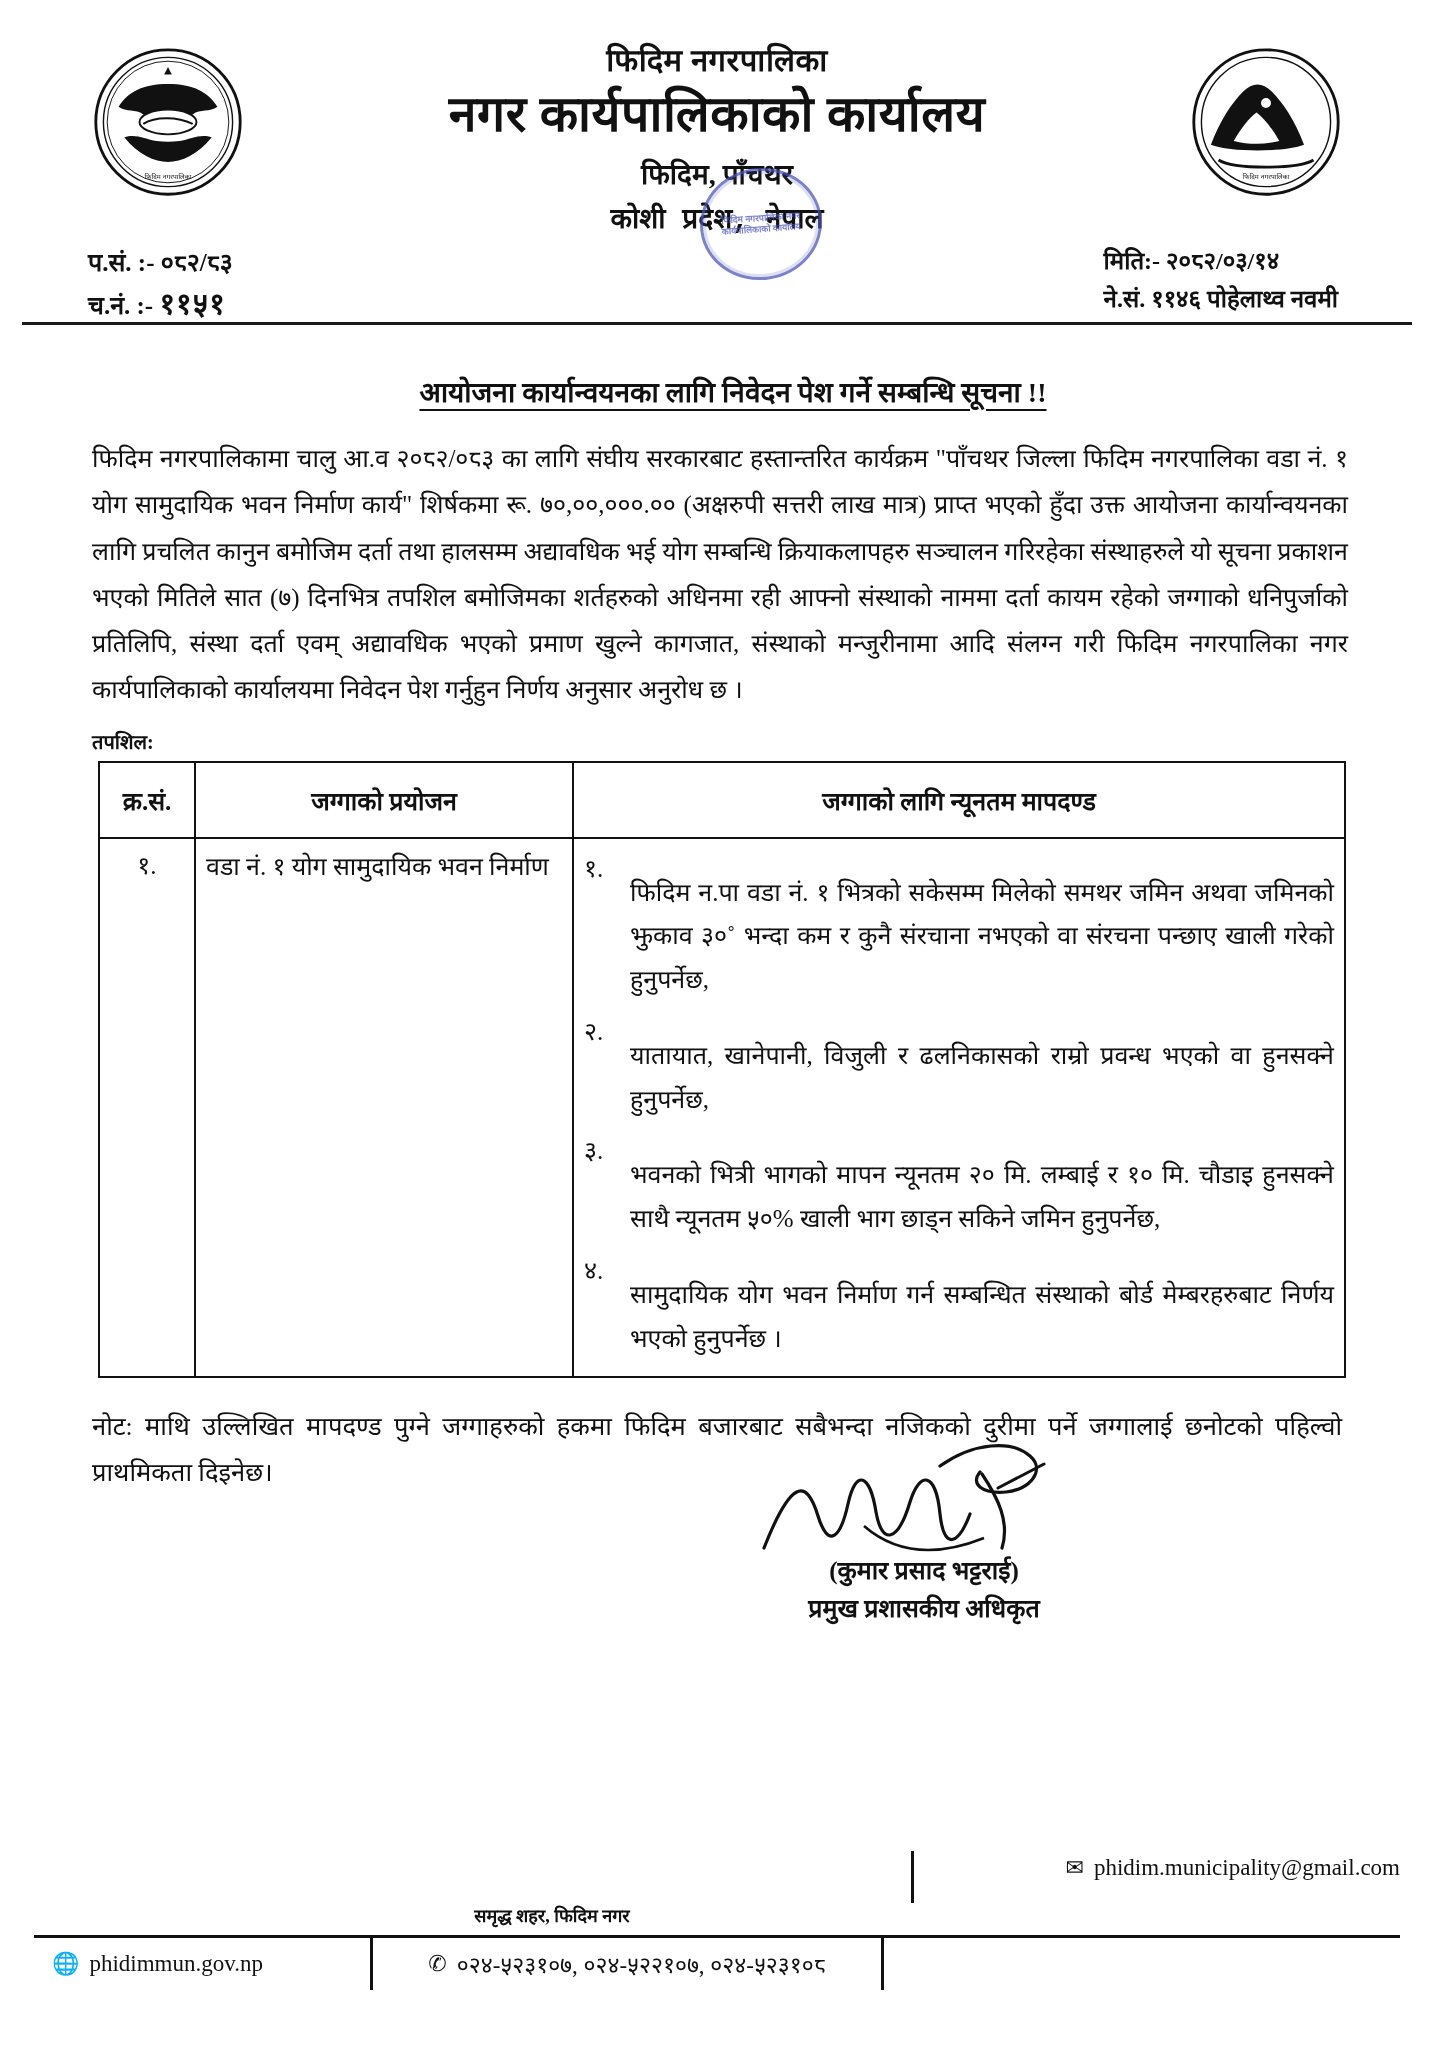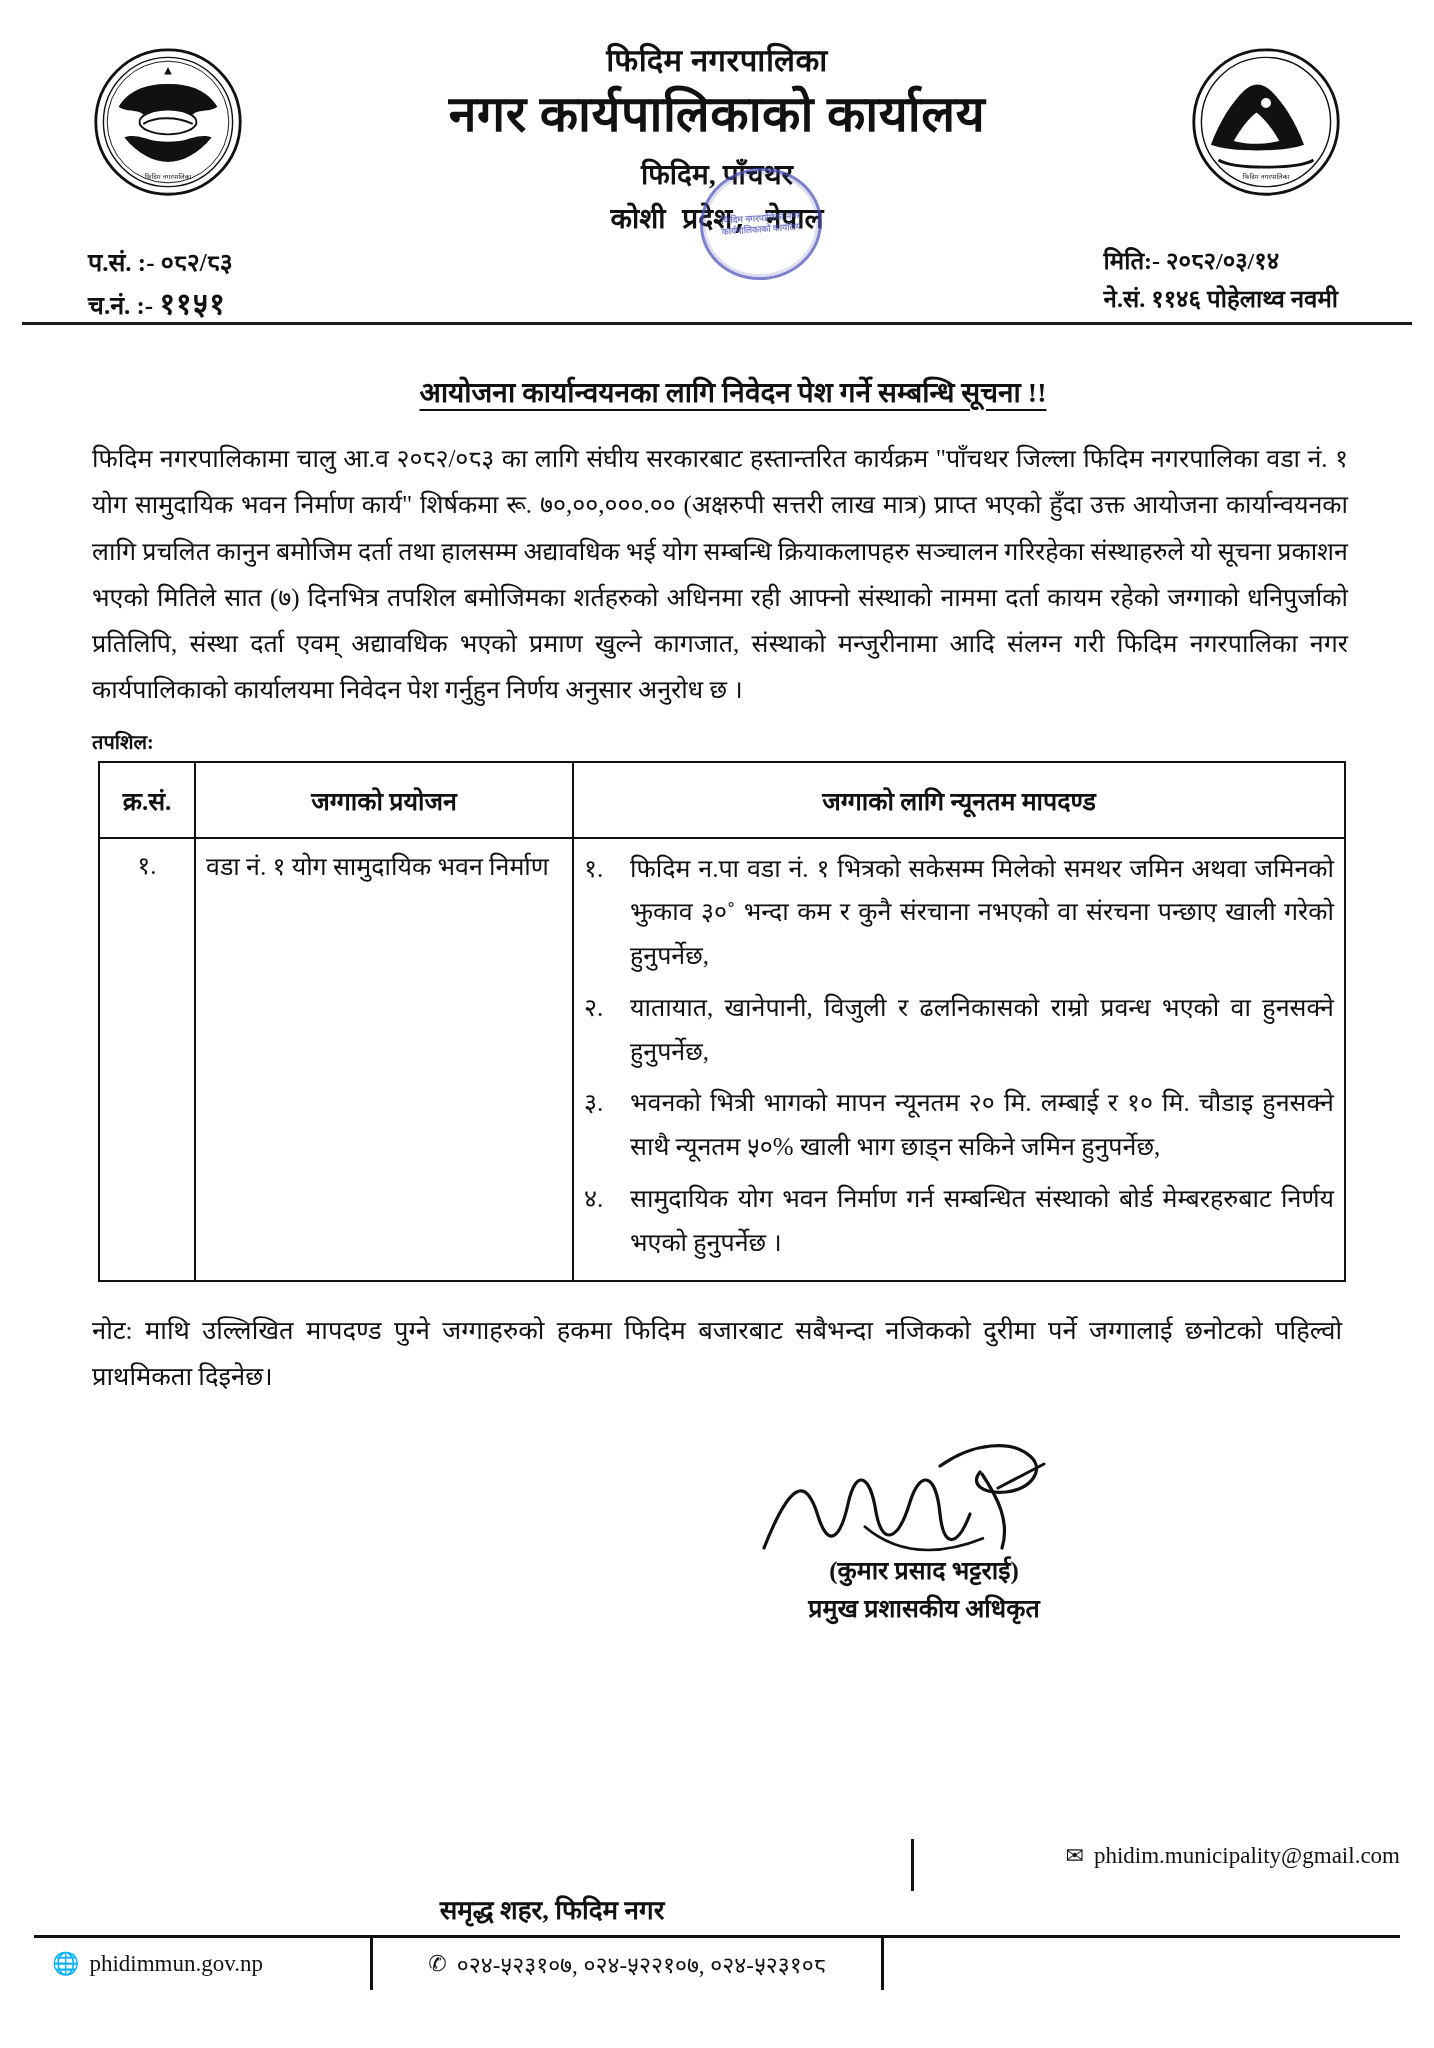--- a/index.html
+++ b/index.html
@@ -180,21 +180,21 @@
     margin: 0;
     padding: 0;
     list-style: none;
   }
   ol.crit li {
     display: flex;
     gap: 12px;
     margin-bottom: 8px;
   }
   ol.crit li .idx { flex: 0 0 34px; }
-  ol.crit li .txt { flex: 1 1 auto; text-align: justify; }
+  ol.crit li .txt { flex: 1 1 auto; text-align: justify; margin-top: 24px; }
 
   
   .note {
     margin: 26px 92px 0 92px;
     font-size: 25.5px;
     line-height: 1.8;
     text-align: justify;
   }
 
   
@@ -223,21 +223,21 @@
 
   
   .footer {
     position: absolute;
     left: 0;
     right: 0;
     bottom: 58px;
   }
   .footer-tag {
     text-align: center;
-    font-size: 26px;
+    font-size: 18px;
     font-weight: 700;
     margin-bottom: 8px;
     padding-right: 330px;
   }
   .footer-line {
     border-top: 3px solid #111;
     margin: 0 34px;
   }
   .footer-row {
     display: flex;

